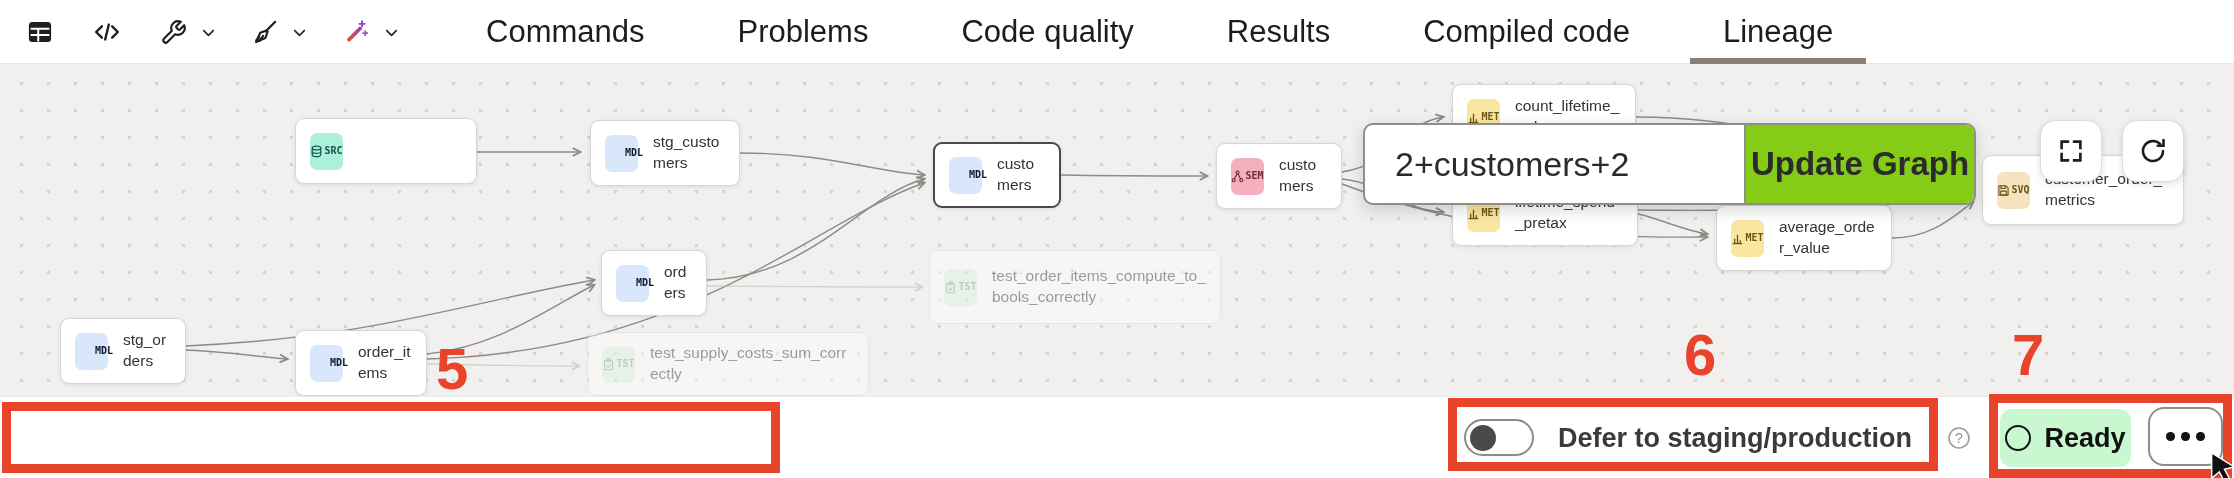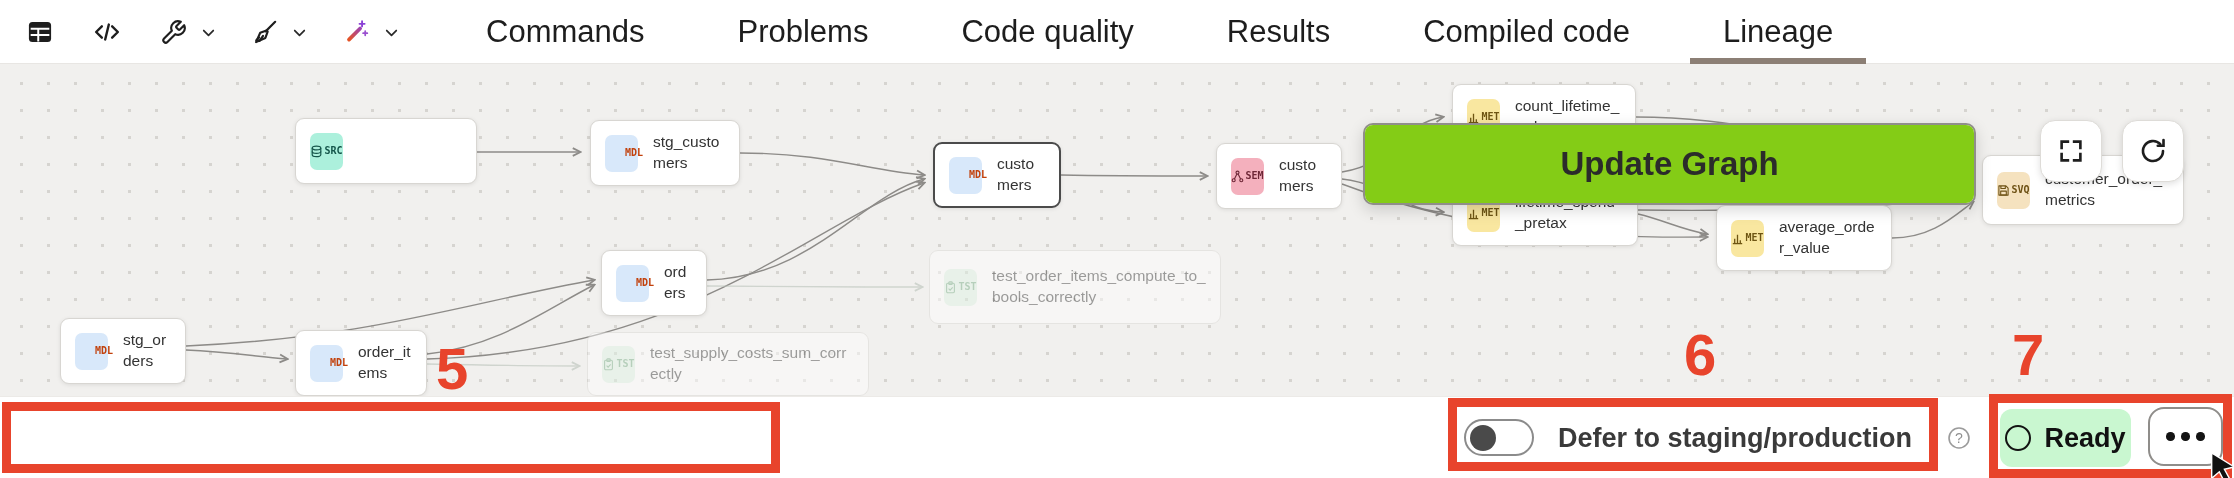--- a/index.html
+++ b/index.html
@@ -26,21 +26,21 @@
 
   .node { position:absolute; background:#fff; border:1px solid #d8d6d2; border-radius:9px;
           box-shadow:0 1px 4px rgba(0,0,0,.09); display:flex; align-items:center; gap:15px;
           padding:0 14px; z-index:2; cursor:pointer; }
   .node.selected { border:2px solid #4b4b4b; }
   .node.dim { opacity:.45; box-shadow:none; }
   .badge { flex:0 0 auto; width:33px; height:37px; border-radius:7px; display:flex; flex-direction:row;
            align-items:center; justify-content:center; gap:1px; }
   .badge .bl { font-family:"DejaVu Sans Mono", monospace; font-size:10px; font-weight:700; line-height:1; }
   .b-src { background:#ACF0DC; color:#14554A; }
-  .b-mdl { background:#D8E8FA; color:#c2410c;padding-left:24px; }
+  .b-mdl { background:#D8E8FA; color:#0f172a;padding-left:24px; }
   .b-sem { background:#F4B0BD; color:#6E2737; }
   .b-met { background:#F9E7A0; color:#6E5513; }
   .b-tst { background:#DFF3E4; color:#6FA87E; }
   .b-svq { background:#F5E2BF; color:#6E5215; }
   .nl { font-size:15.5px; color:#333; line-height:1.35; overflow-wrap:anywhere; }
 
   
   .selector { position:absolute; left:1363px; top:59px; width:613px; height:82px; background:#fff;
               border:2px solid #908e8a; border-radius:10px; display:flex; z-index:5;
               box-shadow:0 5px 16px rgba(0,0,0,.16); overflow:hidden; }
@@ -330,20 +330,21 @@
             <rect x="2.6" y="2.2" width="7.8" height="9.6" rx="1.2"></rect>
             <rect x="4.8" y="0.9" width="3.4" height="2.6" rx="0.7"></rect>
             <path d="M4.6 7.6l1.5 1.5 2.6-2.8"></path>
           </svg>
         <span class="bl">TST</span>
       </span>
       <span class="nl">test_supply_costs_sum_correctly</span>
     </div>
 
     <div class="selector">
+      <div class="query">2+customers+2</div>
       <button class="update">Update Graph</button>
     </div>
 
     <div class="canvas-btn" style="left:2040px;top:56px">
       <svg width="30" height="30" viewBox="0 0 24 24" fill="none" stroke="#1e1e1e" stroke-width="2.1" stroke-linecap="square">
           <path d="M4.5 9.5v-5h5"></path>
           <path d="M14.5 4.5h5v5"></path>
           <path d="M19.5 14.5v5h-5"></path>
           <path d="M9.5 19.5h-5v-5"></path>
         </svg>

